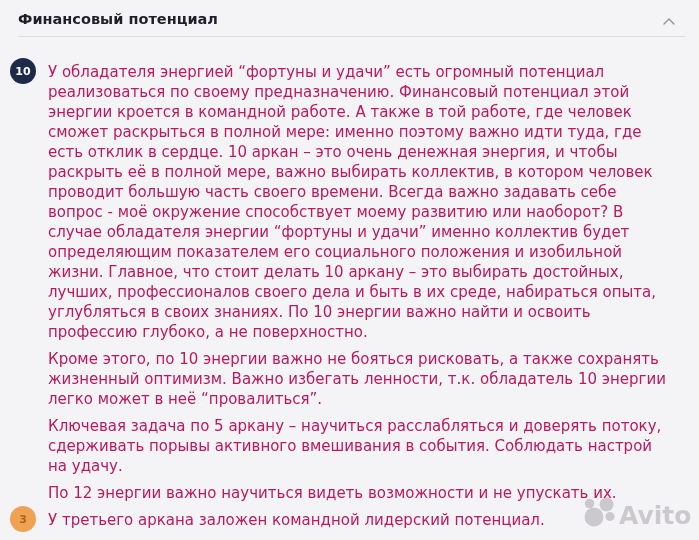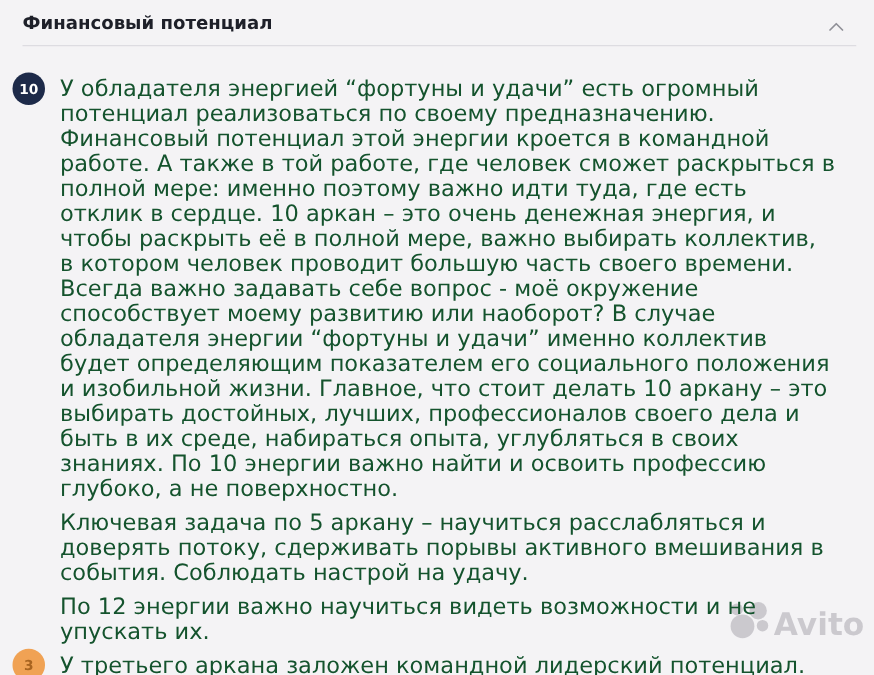--- a/index.html
+++ b/index.html
@@ -21,25 +21,25 @@
   .content { padding:25px 30px 0 10px; position:relative; z-index:1; }
   .arcana-section { position:relative; padding-left:38px; }
   .badge {
     position:absolute; left:0; top:-4px;
     width:26px; height:26px; border-radius:50%;
     display:flex; align-items:center; justify-content:center;
   }
   .badge span { font-size:11px; font-weight:bold; line-height:1; }
   .content p {
     margin:0 0 7px 0;
-    font-size:18px; line-height:20px;
-    color:#14532d;
+    font-size:15px; line-height:20px;
+    color:#be185d;
   }
   .watermark {
-    position:absolute; right:4px; bottom:23px; z-index:0;
+    position:absolute; right:4px; bottom:7px; z-index:0;
     opacity:0.45;
   }
 </style>
 </head>
 <body>
 
 <div class="panel-header">
   <h2 class="panel-title">Финансовый потенциал</h2>
   <div class="chevron">
     <svg width="14" height="9" viewBox="0 0 14 9">
@@ -49,20 +49,21 @@
 </div>
 <div class="divider"></div>
 
 <div class="content">
 
   <div class="arcana-section">
     <div class="badge" style="background-color: rgb(29, 42, 73);">
       <span style="color: rgb(255, 255, 255);">10</span>
     </div>
     <p>У обладателя энергией “фортуны и удачи” есть огромный потенциал реализоваться по своему предназначению. Финансовый потенциал этой энергии кроется в командной работе. А также в той работе, где человек сможет раскрыться в полной мере: именно поэтому важно идти туда, где есть отклик в сердце. 10 аркан – это очень денежная энергия, и чтобы раскрыть её в полной мере, важно выбирать коллектив, в котором человек проводит большую часть своего времени. Всегда важно задавать себе вопрос - моё окружение способствует моему развитию или наоборот? В случае обладателя энергии “фортуны и удачи” именно коллектив будет определяющим показателем его социального положения и изобильной жизни. Главное, что стоит делать 10 аркану – это выбирать достойных, лучших, профессионалов своего дела и быть в их среде, набираться опыта, углубляться в своих знаниях. По 10 энергии важно найти и освоить профессию глубоко, а не поверхностно.</p>
+    <p>Кроме этого, по 10 энергии важно не бояться рисковать, а также сохранять жизненный оптимизм. Важно избегать ленности, т.к. обладатель 10 энергии легко может в неё “провалиться”.</p>
     <p>Ключевая задача по 5 аркану – научиться расслабляться и доверять потоку, сдерживать порывы активного вмешивания в события. Соблюдать настрой на удачу.</p>
     <p>По 12 энергии важно научиться видеть возможности и не упускать их.</p>
   </div>
 
   <div class="arcana-section">
     <div class="badge" style="background-color: rgb(240, 162, 84);">
       <span style="color: rgb(169, 100, 32);">3</span>
     </div>
     <p>У третьего аркана заложен командной лидерский потенциал.</p>
 

